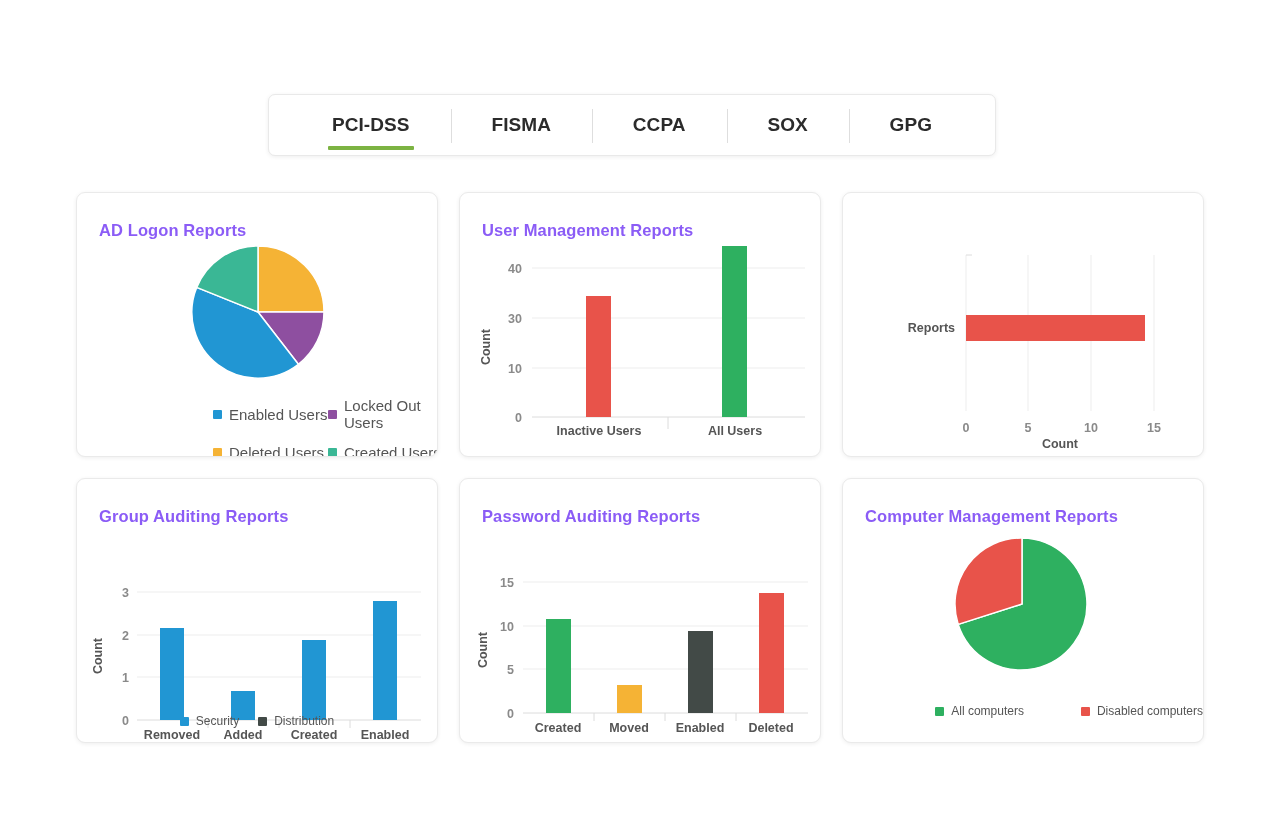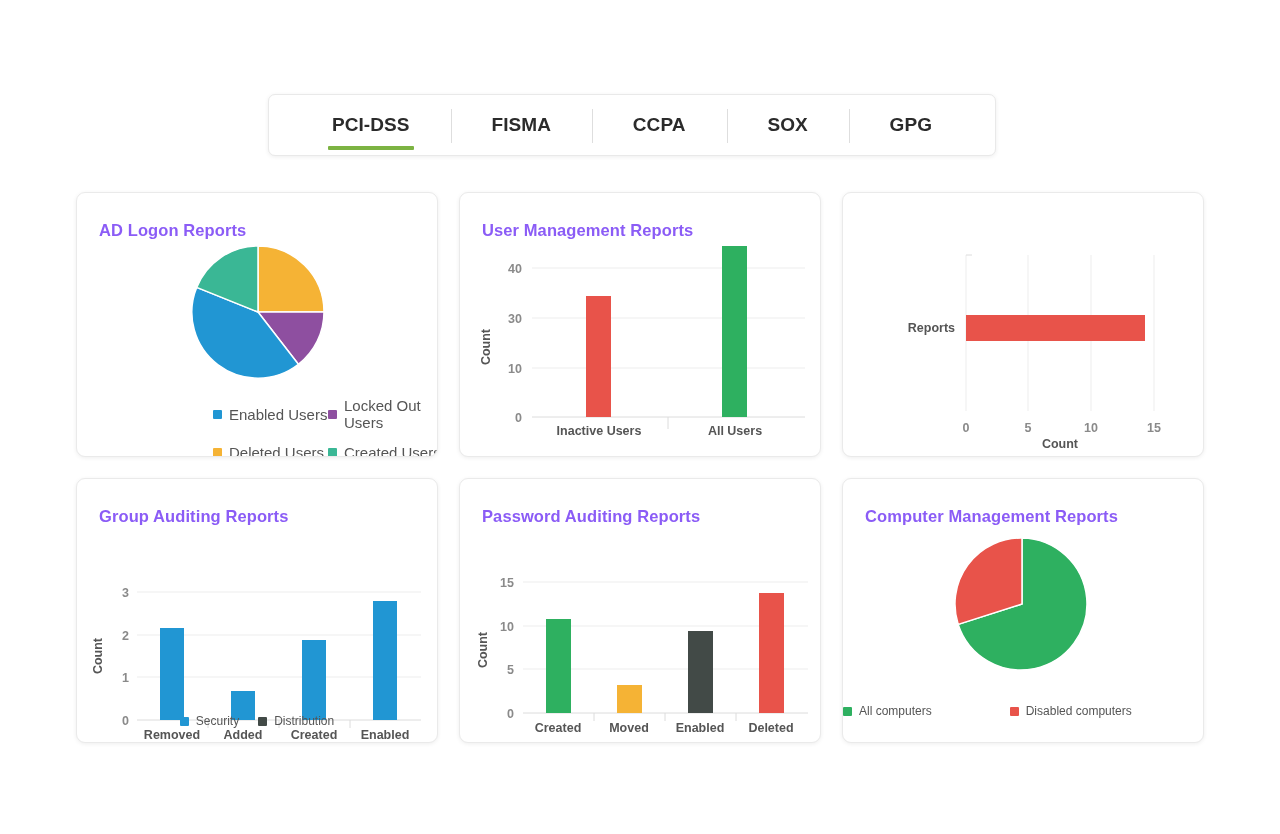--- a/index.html
+++ b/index.html
@@ -124,22 +124,22 @@
     justify-content: center;
     gap: 19px;
     text-align: center;
   }
   .legend-row .legend-item { font-size: 12px; }
 
   
   .legend-computers {
     left: 0; right: 0;
     bottom: 24px;
-    justify-content: flex-start;
-    gap: 78px;
+    justify-content: flex-end;
+    gap: 57px;
   }
   .legend-computers .legend-item { font-size: 12px; }
 
   
   .ax-tick { font-size: 12.5px; fill: #8a8a8a; font-family: "Liberation Sans", sans-serif; }
   .ax-cat  { font-size: 12.5px; fill: #555555; font-family: "Liberation Sans", sans-serif; }
   .ax-title{ font-size: 12.5px; fill: #555555; font-family: "Liberation Sans", sans-serif; }
   .gridline { stroke: #ededed; stroke-width: 1; }
   .axisline { stroke: #dcdcdc; stroke-width: 1; }
 </style>

